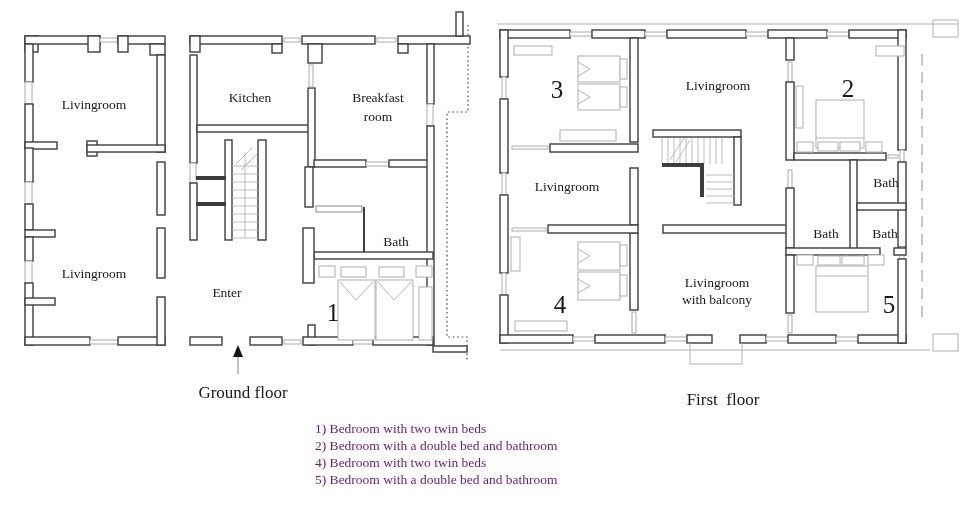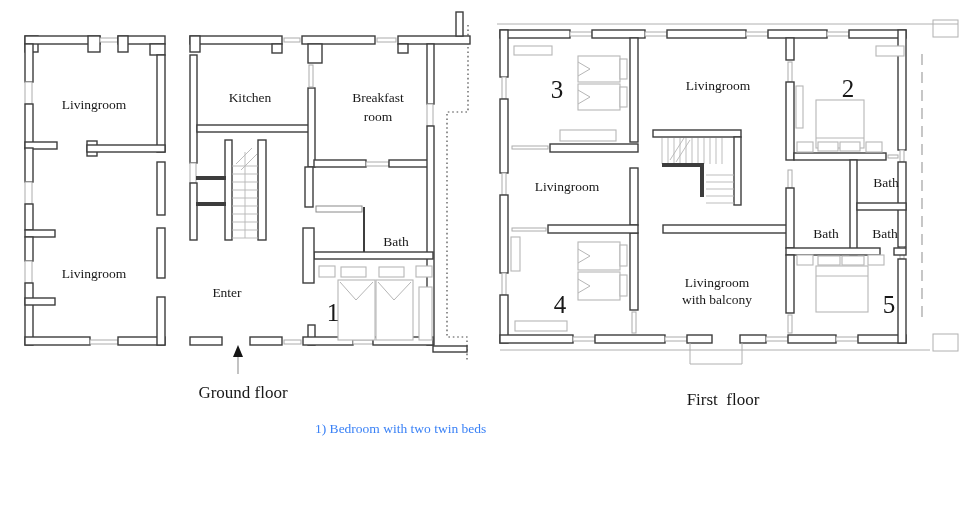--- a/index.html
+++ b/index.html
@@ -18,21 +18,21 @@
   .dash    { stroke:#b9b9b9; stroke-width:1.6; fill:none; stroke-dasharray:11 7; }
   .arrowln { stroke:#9a9a9a; stroke-width:1.2; }
   .arrowhd { fill:#151515; }
 
   text { font-family:"Liberation Serif","DejaVu Serif",serif; fill:#181818; white-space:pre; }
   .rlabel { font-size:13.5px; text-anchor:middle; }
   .num    { font-size:25px; text-anchor:middle; }
   .cap    { font-size:17px; text-anchor:middle; }
 
   .legend { position:absolute; left:315px; top:420px; font-family:"Liberation Serif","DejaVu Serif",serif;
-            font-size:13.5px; line-height:17px; color:#3b82f6; }
+            font-size:13.5px; line-height:17px; color:#701a75; }
 </style>
 </head>
 <body>
 
 <div class="canvas">
 <svg width="960" height="526" viewBox="0 0 960 526">
 
   <g>
 
     <path class="dots" d="M468,25 V112 H447 V337 H467 V360"></path>
@@ -305,14 +305,17 @@
     <text class="num" x="560" y="313">4</text>
     <text class="num" x="889" y="313">5</text>
     <text class="rlabel" x="717" y="287">Livingroom</text>
     <text class="rlabel" x="717" y="304">with balcony</text>
     <text class="cap" x="723" y="405">First  floor</text>
   </g>
 </svg>
 
 <div class="legend">
   <div>1) Bedroom with two twin beds</div>
+  <div>2) Bedroom with a double bed and bathroom</div>
+  <div>4) Bedroom with two twin beds</div>
+  <div>5) Bedroom with a double bed and bathroom</div>
 </div>
 </div>
 
 </body></html>

